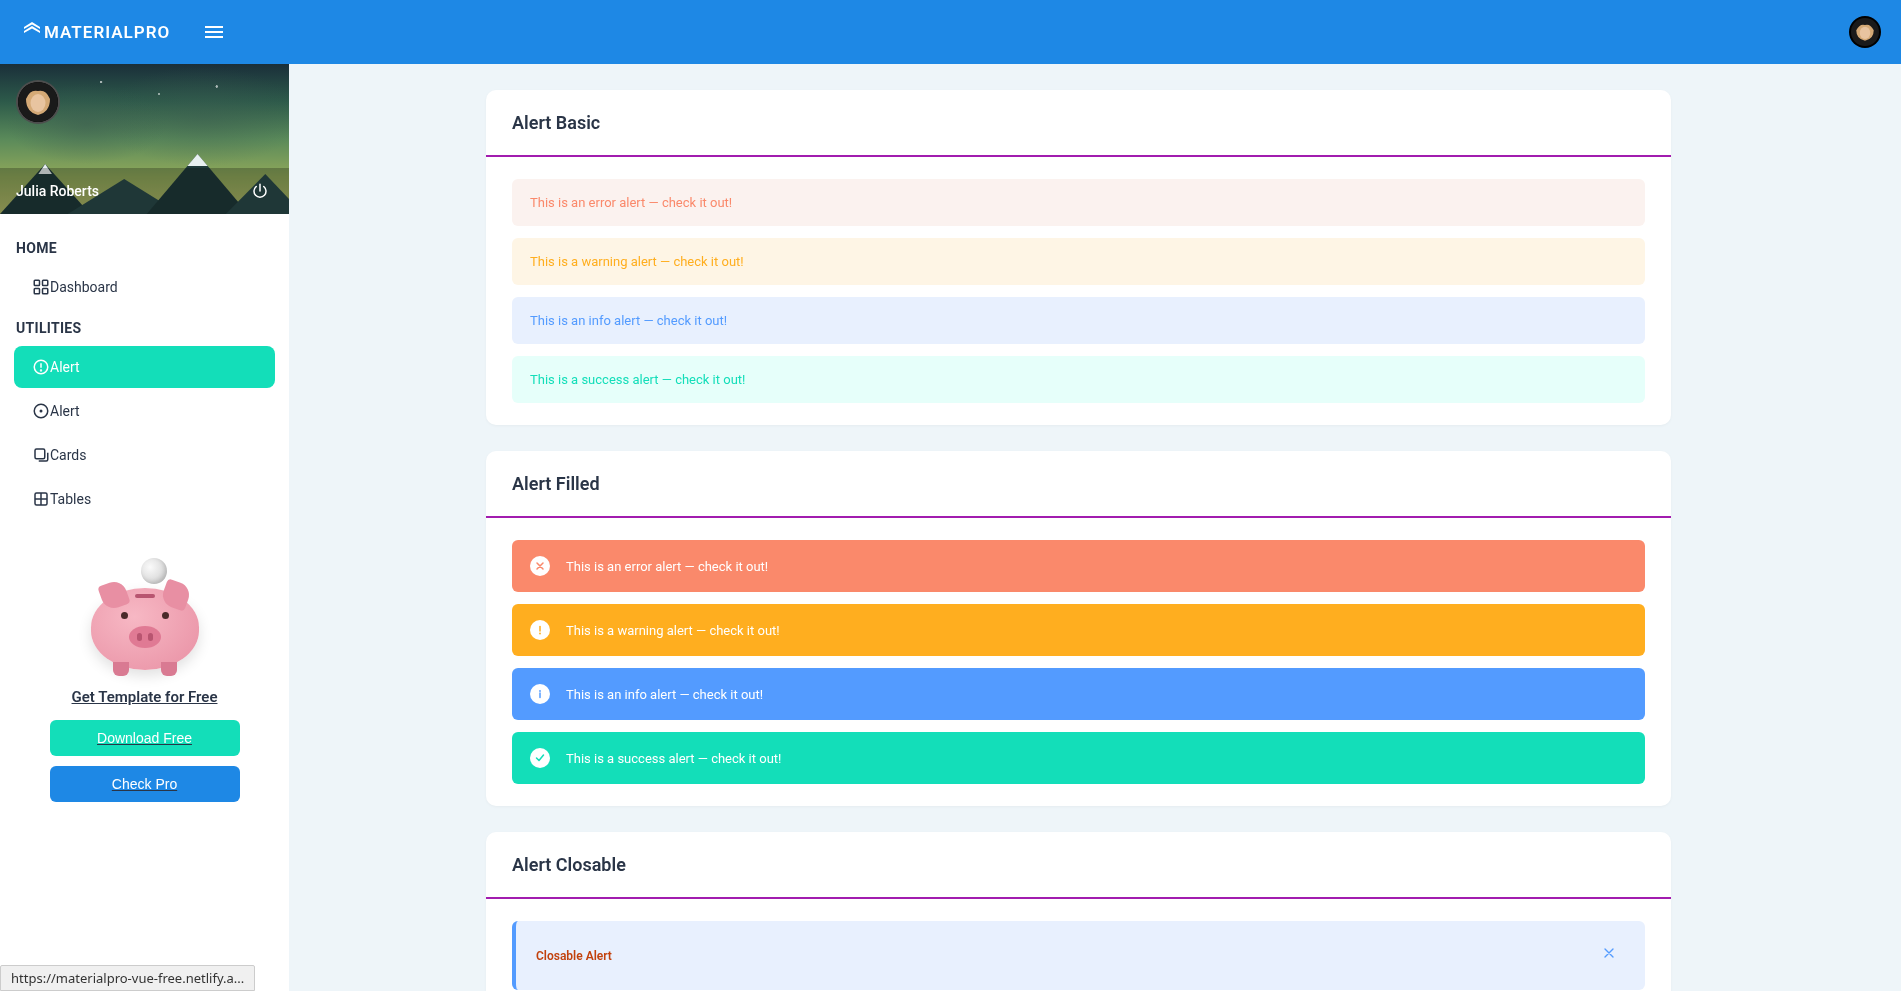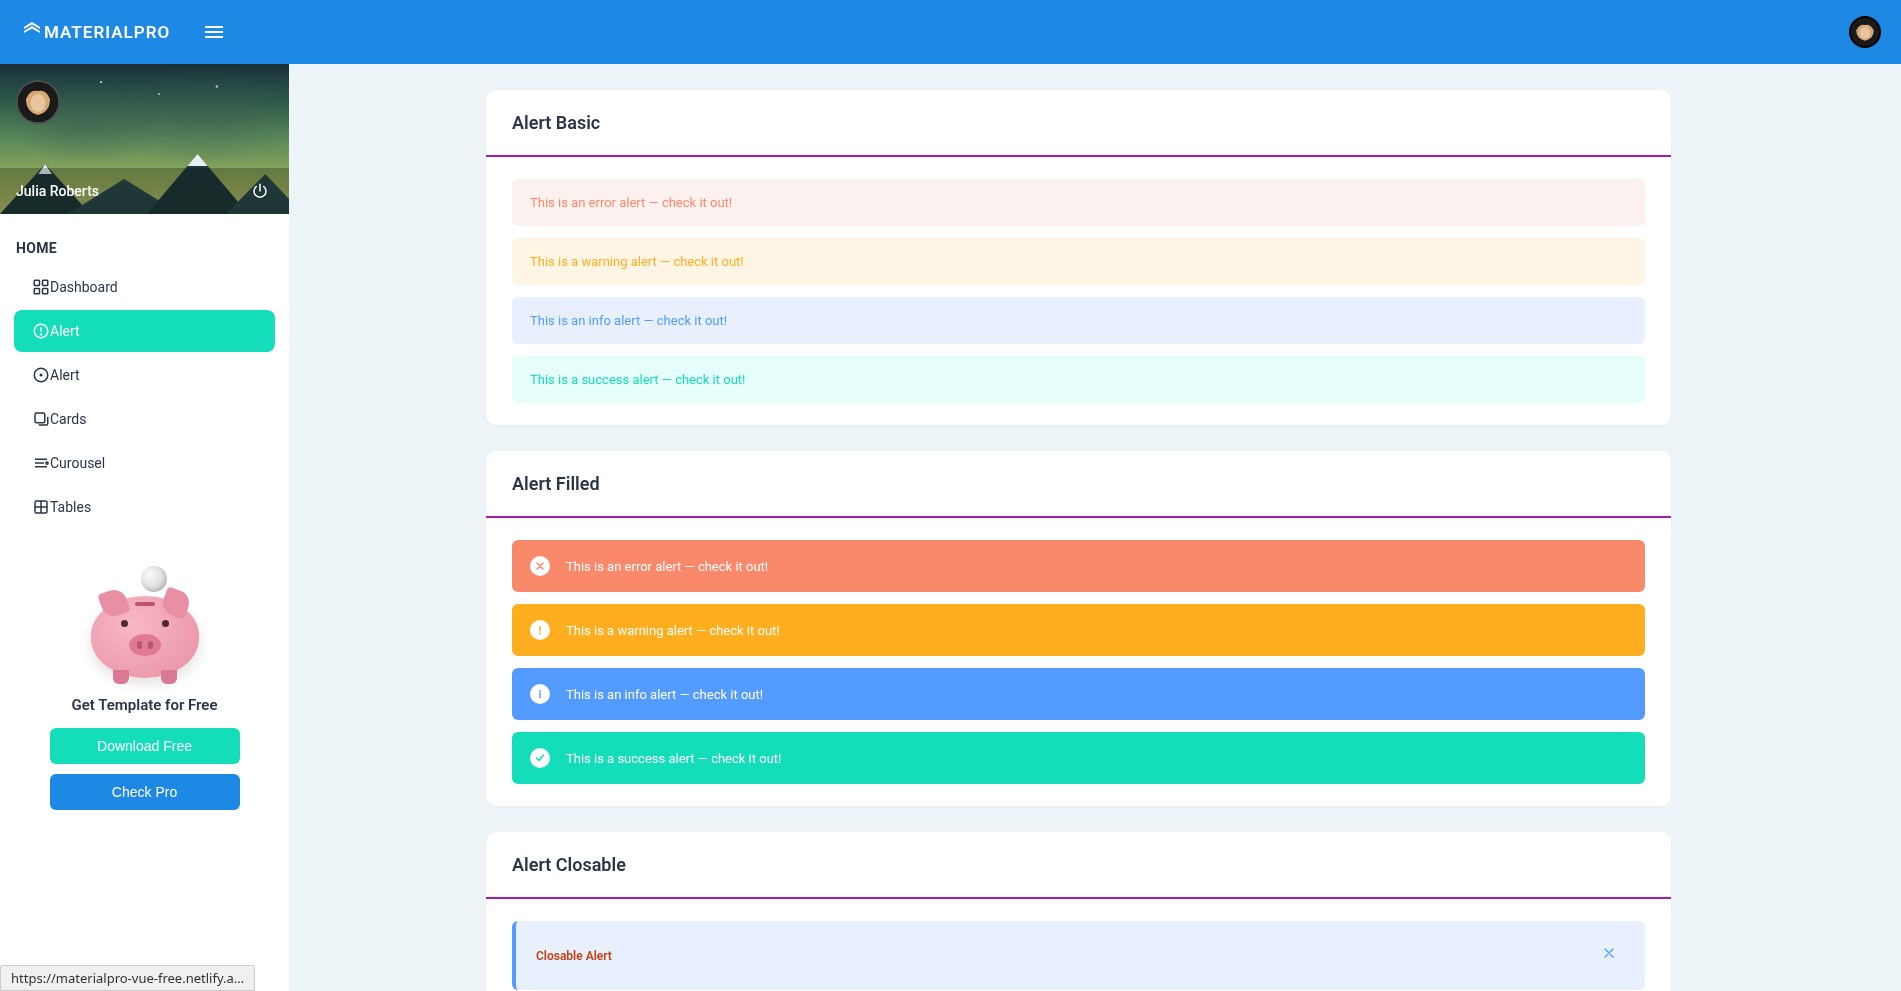--- a/index.html
+++ b/index.html
@@ -35,21 +35,21 @@
 .power-btn svg{width:18px;height:18px;fill:none;stroke:#fff;stroke-width:2;}
 
 .nav { padding:16px 0; }
 .nav-heading { font-size:14px; font-weight:700; color:#2a3547; padding:10px 16px 8px; letter-spacing:.3px; text-transform:uppercase;}
 .nav-item { display:flex; align-items:center; padding:12px 18px; margin:2px 14px; border-radius:8px; color:#2a3547; font-size:14px; cursor:pointer; text-decoration:none; }
 .nav-item.active { background:#13deb9; color:#fff; }
 .nav-item svg { width:18px; height:18px; flex-shrink:0; }
 .nav-item:not(.active) svg { stroke:#2a3547; }
 .nav-item.active svg { stroke:#fff; }
 
-.promo { padding:20px 16px 24px; text-align:center; }
+.promo { padding:20px 16px 24px; text-align:center;text-decoration:underline; }
 .piggy { width:130px; height:120px; margin:0 auto 10px; position:relative; }
 .coin{position:absolute;top:0;left:50%;transform:translateX(-4px);width:26px;height:26px;border-radius:50%;background:radial-gradient(circle at 35% 35%,#fafafa,#c8c8c8);box-shadow:inset -2px -2px 4px rgba(0,0,0,.15);}
 .pig-body{position:absolute;bottom:8px;left:50%;transform:translateX(-50%);width:108px;height:82px;border-radius:50%/48%;background:radial-gradient(ellipse at 40% 35%,#f7b8c4,#e88fa3);box-shadow:0 6px 14px rgba(0,0,0,.12);}
 .pig-ear{position:absolute;width:26px;height:26px;background:#e88fa3;border-radius:4px 50% 4px 50%;}
 .pig-ear.l{top:-6px;left:10px;transform:rotate(-20deg);}
 .pig-ear.r{top:-6px;right:10px;transform:rotate(20deg);}
 .pig-snout{position:absolute;bottom:22px;left:50%;transform:translateX(-50%);width:32px;height:22px;border-radius:50%;background:#e07a94;}
 .pig-snout::before,.pig-snout::after{content:"";position:absolute;top:7px;width:5px;height:8px;border-radius:3px;background:#b85570;}
 .pig-snout::before{left:8px;}.pig-snout::after{right:8px;}
 .pig-eye{position:absolute;top:24px;width:7px;height:7px;border-radius:50%;background:#4a2a2a;}
@@ -155,20 +155,21 @@
     <a class="nav-item">
       <svg viewBox="0 0 24 24" fill="none" stroke-width="2">
           <rect x="3" y="3" width="7" height="7" rx="1"></rect>
           <rect x="14" y="3" width="7" height="7" rx="1"></rect>
           <rect x="3" y="14" width="7" height="7" rx="1"></rect>
           <rect x="14" y="14" width="7" height="7" rx="1"></rect>
         </svg>
       <span>Dashboard</span>
     </a>
 
+    <div class="nav-heading">UTILITIES</div>
     <a class="nav-item active">
       <svg viewBox="0 0 24 24" fill="none" stroke-width="2">
           <circle cx="12" cy="12" r="9"></circle>
           <line x1="12" y1="7" x2="12" y2="13"></line>
           <circle cx="12" cy="16.5" r=".6" fill="currentColor"></circle>
         </svg>
       <span>Alert</span>
     </a>
     <a class="nav-item">
       <svg viewBox="0 0 24 24" fill="none" stroke-width="2">
@@ -176,29 +177,20 @@
           <circle cx="12" cy="12" r="2" fill="currentColor" stroke="none"></circle>
         </svg>
       <span>Alert</span>
     </a>
     <a class="nav-item">
       <svg viewBox="0 0 24 24" fill="none" stroke-width="2">
           <rect x="4" y="4" width="13" height="13" rx="2"></rect>
           <path d="M9 20h10a2 2 0 0 0 2-2V9"></path>
         </svg>
       <span>Cards</span>
-    </a>
-    <a class="nav-item">
-      <svg viewBox="0 0 24 24" fill="none" stroke-width="2">
-          <line x1="4" y1="7" x2="20" y2="7"></line>
-          <line x1="4" y1="12" x2="16" y2="12"></line>
-          <line x1="4" y1="17" x2="20" y2="17"></line>
-          <circle cx="20" cy="12" r="1.5"></circle>
-        </svg>
-      <span>Curousel</span>
     </a>
     <a class="nav-item">
       <svg viewBox="0 0 24 24" fill="none" stroke-width="2">
           <rect x="4" y="4" width="16" height="16" rx="2"></rect>
           <line x1="4" y1="12" x2="20" y2="12"></line>
           <line x1="12" y1="4" x2="12" y2="20"></line>
         </svg>
       <span>Tables</span>
     </a>
   </nav>

